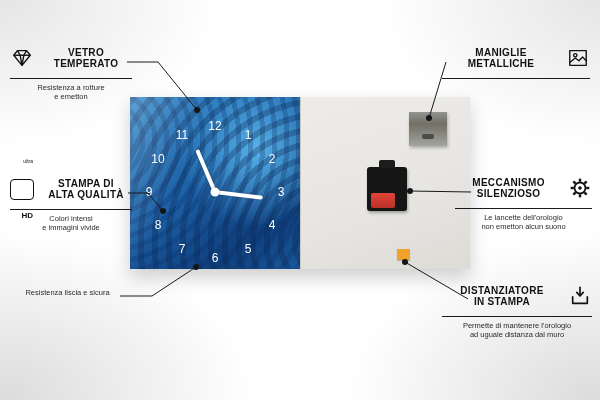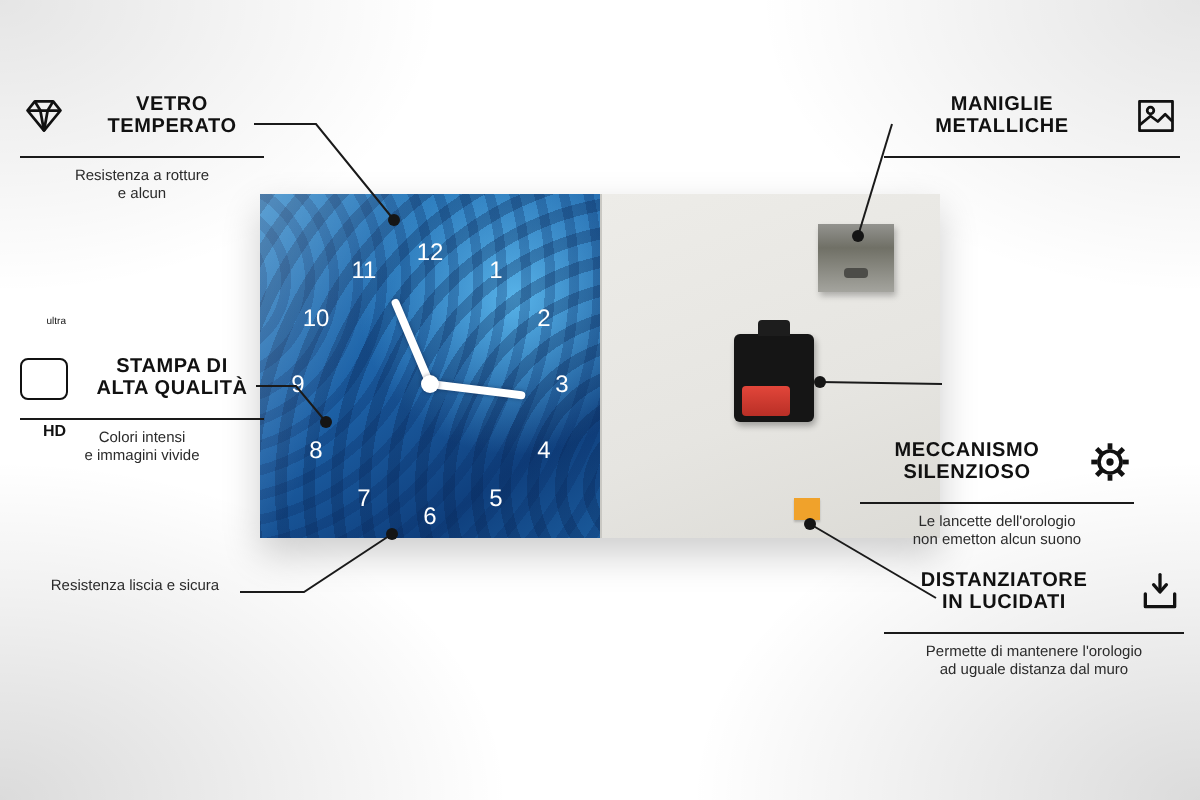--- a/index.html
+++ b/index.html
@@ -78,21 +78,21 @@
 
   .ultrahd-box { width:26px; height:21px; border:1.5px solid #111; border-radius:4px;
     display:flex; flex-direction:column; align-items:flex-end; justify-content:center;
     line-height:1;gap:48px; }
   .ultrahd-top { font-size:5px; color:#111; }
   .ultrahd-bottom { font-size:8px; font-weight:bold; color:#111; }
 
   .co-vetro   { left:10px;  top:46px;  width:122px; }
   .co-maniglie{ left:442px; top:46px;  width:148px; }
   .co-stampa  { left:10px;  top:177px; width:122px; }
-  .co-mecc    { left:430px; top:176px; width:137px;margin-top:43px; }
+  .co-mecc    { left:455px; top:176px; width:137px; }
   .co-bordi   { left:10px;  top:284px; width:115px; }
   .co-dist    { left:442px; top:284px; width:150px; }
 </style>
 </head>
 <body>
 
 <div class="stage">
 
   <div class="product">
 
@@ -152,21 +152,21 @@
           <path d="M7 4 L17 4 L21 9 L12 20 L3 9 Z"></path>
           <path d="M3 9 H21"></path>
           <path d="M7 4 L10 9 L12 20"></path>
           <path d="M17 4 L14 9 L12 20"></path>
         </svg>
       </span>
       <span class="c-title">VETRO
 TEMPERATO</span>
     </div>
     <div class="c-sub">Resistenza a rotture
-e alcun</div>
+e emetton</div>
   </div>
 
   <div class="callout co-maniglie">
     <div class="c-head">
       <span class="c-title">MANIGLIE
 METALLICHE</span>
       <span class="c-icon">
         <svg viewBox="0 0 24 24" fill="none" stroke="#111" stroke-width="1.5" stroke-linejoin="round">
           <rect x="3" y="4" width="18" height="16"></rect>
           <circle cx="9" cy="9" r="1.8"></circle>
@@ -216,21 +216,21 @@
 non emetton alcun suono</div>
   </div>
 
   <div class="callout co-bordi">
     <div class="c-sub">Resistenza liscia e sicura</div>
   </div>
 
   <div class="callout co-dist">
     <div class="c-head">
       <span class="c-title">DISTANZIATORE
-IN LUCIDATI</span>
+IN STAMPA</span>
       <span class="c-icon">
         <svg viewBox="0 0 24 24" fill="none" stroke="#111" stroke-width="1.8" stroke-linejoin="round" stroke-linecap="round">
           <path d="M12 2.5 V11"></path>
           <path d="M8.5 8 L12 12 L15.5 8"></path>
           <path d="M4 13 V20 H20 V13"></path>
         </svg>
       </span>
     </div>
     <div class="c-sub">Permette di mantenere l'orologio
 ad uguale distanza dal muro</div>

